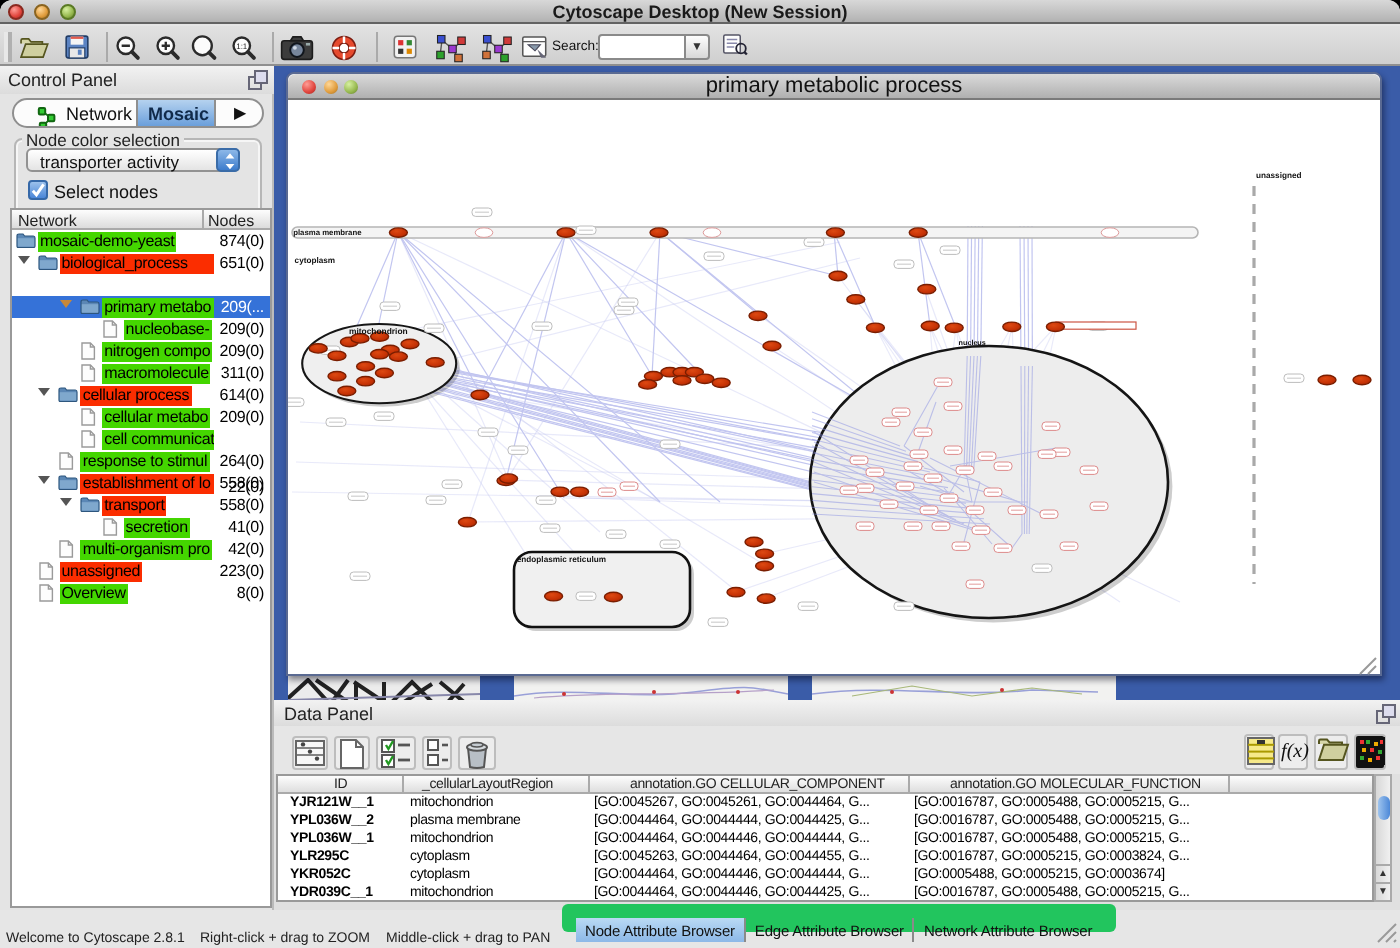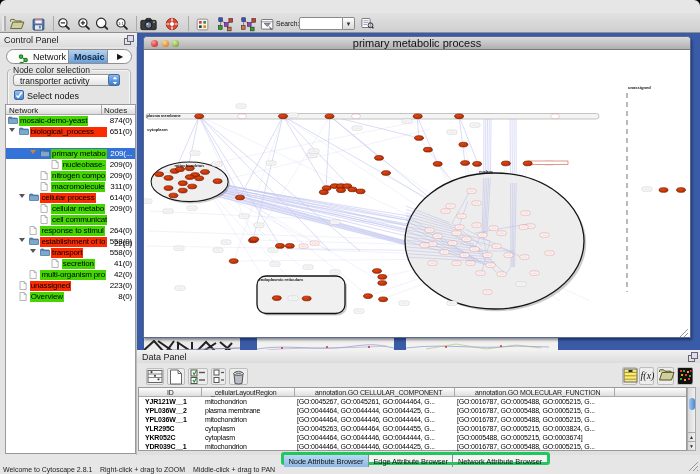--- a/index.html
+++ b/index.html
@@ -1,19 +1,25 @@
 <!DOCTYPE html>
 <html><head><meta charset="utf-8"><style>
 *{margin:0;padding:0;box-sizing:border-box;}
 body{width:700px;height:474px;font-family:"Liberation Sans",sans-serif;overflow:hidden;background:#000;}
 #win{position:relative;width:700px;height:474px;background:#e6e6e6;border-radius:6px 6px 0 0;overflow:hidden;}
 .abs{position:absolute;}
 </style></head><body>
 <div id="win">
 
+<div class="abs" style="left:0;top:0;width:700px;height:12px;background:linear-gradient(#d8d8d8,#b2b2b2);border-bottom:1px solid #636363;border-radius:6px 6px 0 0;">
+  <span class="abs" style="left:4px;top:2px;width:8px;height:8px;border-radius:50%;background:radial-gradient(circle at 35% 30%,#ff9d96,#e0443c 60%,#a02822);border:0.5px solid #8a2a20;"></span>
+  <span class="abs" style="left:17px;top:2px;width:8px;height:8px;border-radius:50%;background:radial-gradient(circle at 35% 30%,#ffd797,#e09c3c 60%,#a06f22);border:0.5px solid #8a6420;"></span>
+  <span class="abs" style="left:30px;top:2px;width:8px;height:8px;border-radius:50%;background:radial-gradient(circle at 35% 30%,#d6f0a0,#96b84e 60%,#5d7a26);border:0.5px solid #5a7a24;"></span>
+  <div style="text-align:center;font-size:9px;font-weight:bold;color:#1a1a1a;line-height:12px;">Cytoscape Desktop (New Session)</div>
+</div>
 
 <div class="abs" style="left:0;top:13px;width:700px;height:20px;background:linear-gradient(#e2e2e2,#cfcfcf);border-bottom:1px solid #8f8f8f;">
 <span style="position:absolute;left:8px;top:3.5px;width:18px;text-align:center;"><svg width="16" height="14" viewBox="0 0 21 18">
           <path d="M2 6 L2 4 Q2 3 3 3 L7 3 L8.6 5 L16 5 L16 6.5" fill="#d6d6a8" stroke="#55551f" stroke-width="1.1"></path>
           <path d="M2 15 L5 6.5 L19.5 6.5 L16.5 15 Z" fill="#cfcf9f" stroke="#55551f" stroke-width="1.1"></path>
         </svg></span>
       <span style="position:absolute;left:29px;top:3.5px;width:18px;text-align:center;"><svg width="13" height="13" viewBox="0 0 18 18">
           <rect x="1.5" y="1.5" width="15" height="15" rx="1.4" fill="#5b83c2" stroke="#223d66" stroke-width="1.1"></rect>
           <rect x="4.6" y="1.8" width="8.8" height="5.6" fill="#f5f5f5"></rect>
           <rect x="4.6" y="1.8" width="8.8" height="1.6" fill="#e25b4e"></rect>
@@ -982,21 +988,21 @@
   </div>
 
   <div class="abs" style="left:550px;top:37px;width:9px;height:64px;background:linear-gradient(90deg,#d8d8d8,#f0f0f0);border:1px solid #aaa;">
     <span class="abs" style="left:0.5px;top:10px;width:6px;height:12px;border-radius:3px;background:linear-gradient(90deg,#9ec4ee,#4c88d8);"></span>
     <span class="abs" style="left:0;top:44px;width:7px;height:9px;border-top:1px solid #aaa;font-size:5px;text-align:center;color:#333;line-height:8px;">▲</span>
     <span class="abs" style="left:0;top:53px;width:7px;height:9px;border-top:1px solid #aaa;font-size:5px;text-align:center;color:#333;line-height:8px;">▼</span>
   </div>
 </div>
 
 <div class="abs" style="left:0;top:455px;width:700px;height:19px;background:#e6e6e6;"></div>
-<div class="abs" style="left:281px;top:452px;height:13px;border:3px solid #22c55e;border-radius:3px;background:#f4f4f4;font-size:7.5px;letter-spacing:-0.1px;color:#111;">
+<div class="abs" style="left:281px;top:452px;height:13px;border:7px solid #22c55e;border-radius:3px;background:#f4f4f4;font-size:7.5px;letter-spacing:-0.1px;color:#111;">
   <span style="display:inline-block;padding:1.5px 4.5px 0;height:11.5px;background:linear-gradient(#badaf4,#8cb8e8);border-right:1px solid #8a8a8a;">Node Attribute Browser</span><span style="display:inline-block;padding:1.5px 4.5px 0;height:11.5px;border-right:1px solid #8a8a8a;">Edge Attribute Browser</span><span style="display:inline-block;padding:1.5px 4.5px 0;height:11.5px;">Network Attribute Browser</span>
 </div>
 <span class="abs" style="left:3px;top:466px;font-size:7px;color:#222;">Welcome to Cytoscape 2.8.1</span>
 <span class="abs" style="left:100px;top:466px;font-size:7px;color:#222;">Right-click + drag to ZOOM</span>
 <span class="abs" style="left:193px;top:466px;font-size:7px;color:#222;">Middle-click + drag to PAN</span>
 <svg class="abs" style="left:688px;top:461px" width="11" height="11">
       <path d="M10 1 L1 10 M10 5 L5 10 M10 9 L9 10" stroke="#999" stroke-width="1"></path>
     </svg>
 
 </div>

